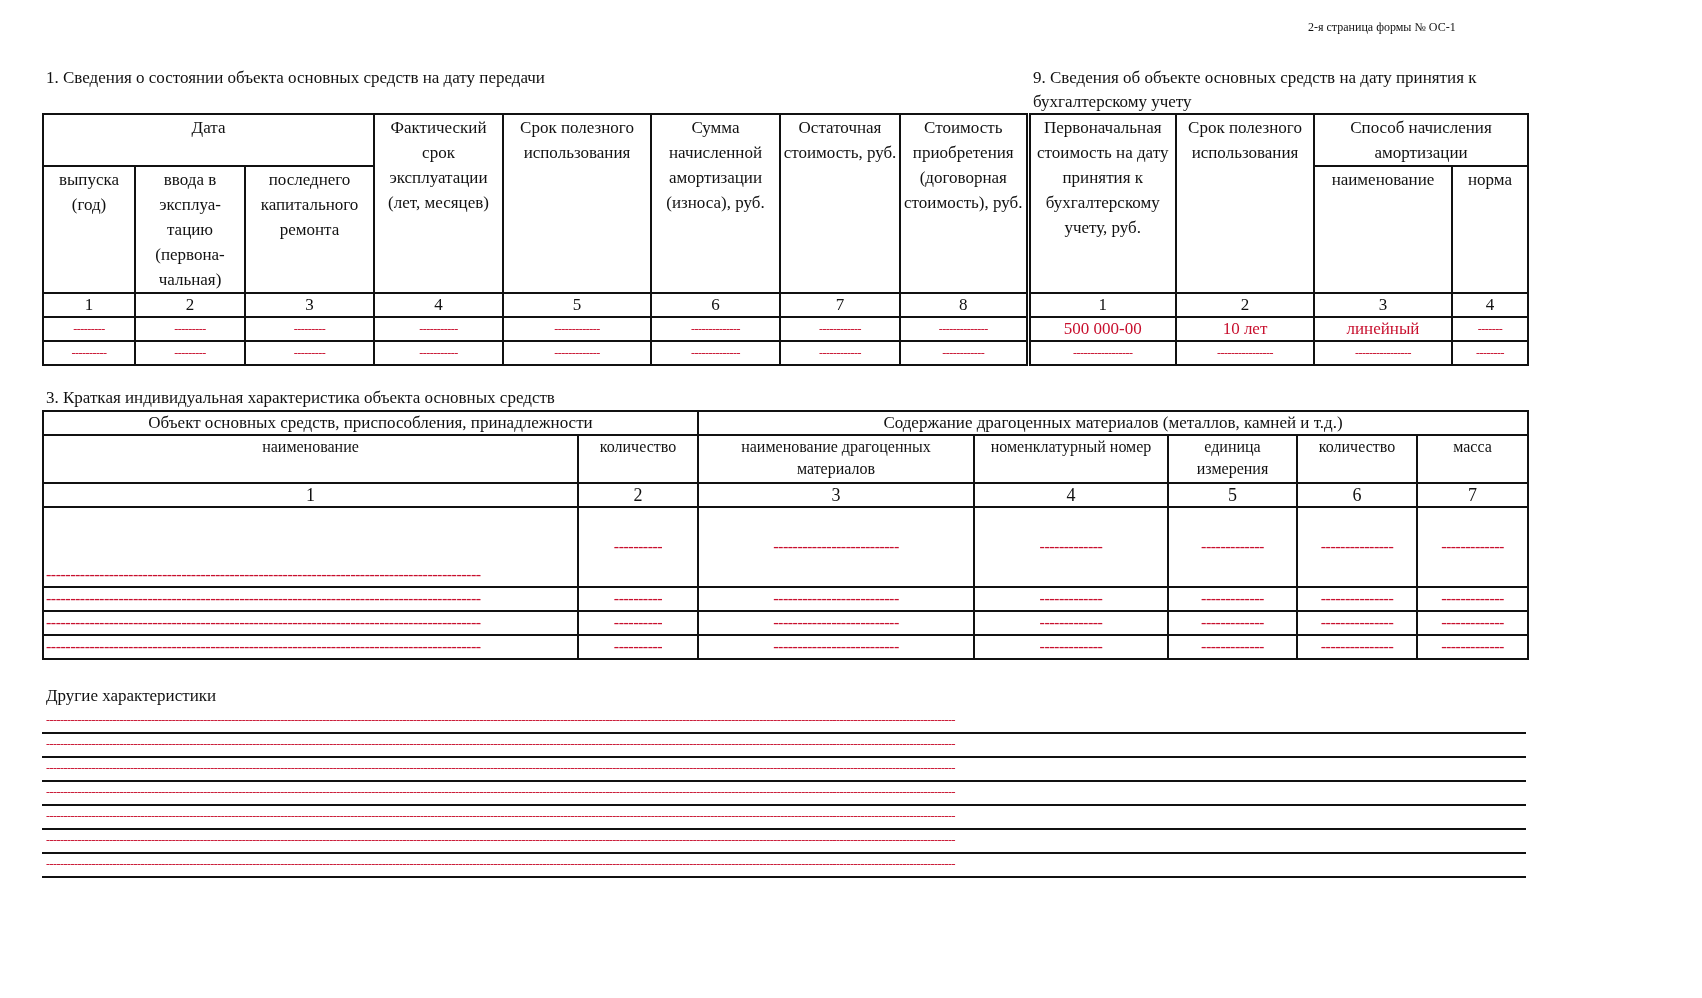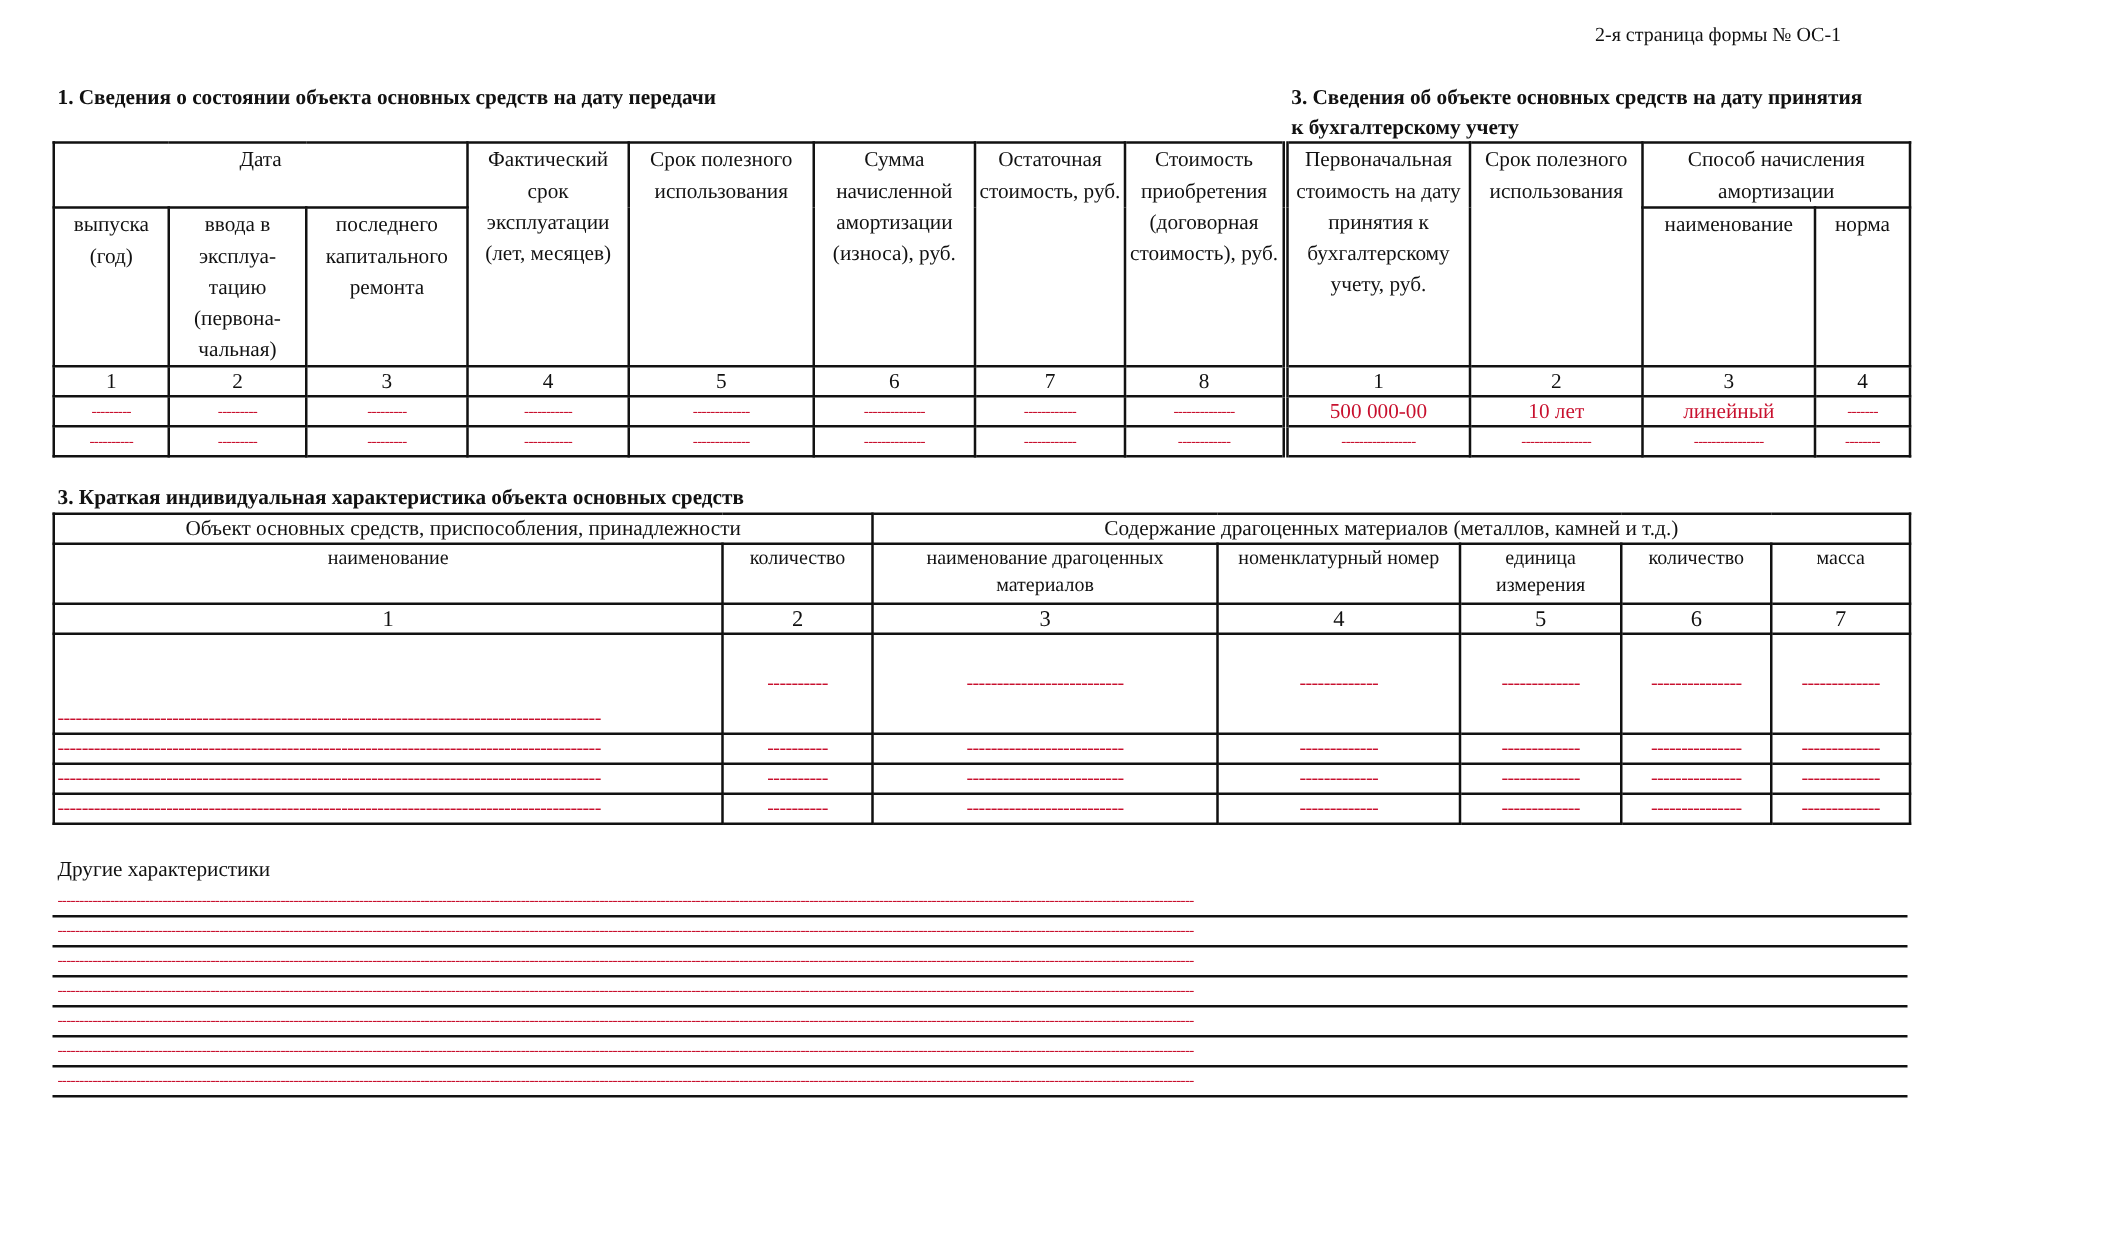--- a/index.html
+++ b/index.html
@@ -1,40 +1,40 @@
 <!DOCTYPE html>
 <html><head>
 <meta charset="utf-8">
 <style>
   html, body { margin:0; padding:0; background:#fff; }
   body { width:1702px; height:998px; position:relative; overflow:hidden;
          font-family:"Liberation Serif","DejaVu Serif",serif; color:#111; }
   .abs { position:absolute; }
-  .page-label { left:1276px; top:20px; font-size:16px; white-space:nowrap; }
-  .sec-title { font-weight:bold; font-size:17px; line-height:24px; }
+  .page-label { left:1308px; top:20px; font-size:12px; white-space:nowrap; }
+  .sec-title { font-weight:normal; font-size:17px; line-height:24px; }
   table { border-collapse:collapse; position:absolute; table-layout:fixed;font-family:Liberation Serif, serif; }
   td { border:2px solid #111; text-align:center; vertical-align:top; padding:0 2px;
        font-size:17px; line-height:25px; overflow:hidden; }
   .red { color:#c8102e; }
   .dash { color:#c8102e; font-size:12px; letter-spacing:-0.5px; white-space:nowrap; line-height:22px; }
   .dbl-left { border-left:5px double #111; }
   .num td { line-height:22px; height:22px; }
   .t3 td { font-size:16px; line-height:22px; }
   .narrow { font-family:"Liberation Sans Narrow","Liberation Serif",serif;padding-left:36px; }
   .other-label { left:46px; top:686px; font-size:17px; }
   .line-row { position:absolute; left:42px; width:1484px; height:24px; border-bottom:2px solid #111; }
   .line-row .dash { position:absolute; left:4px; bottom:1px; width:1456px; overflow:hidden; }
 </style>
 </head>
 <body>
 
 <div class="abs page-label">2-я страница формы № ОС-1</div>
 
 <div class="abs sec-title" style="left:46px;top:66px;">1. Сведения о состоянии объекта основных средств на дату передачи</div>
-<div class="abs sec-title" style="left:1033px;top:66px;width:470px;">3. Сведения об объекте основных средств на дату принятия к бухгалтерскому учету</div>
+<div class="abs sec-title" style="left:1033px;top:66px;width:470px;">9. Сведения об объекте основных средств на дату принятия к бухгалтерскому учету</div>
 
 <table style="left:42px;top:113px;width:1485px;">
   <colgroup>
     <col style="width:92px">
       <col style="width:110px">
       <col style="width:129px">
       <col style="width:129px">
     <col style="width:148px">
       <col style="width:129px">
       <col style="width:120px">

